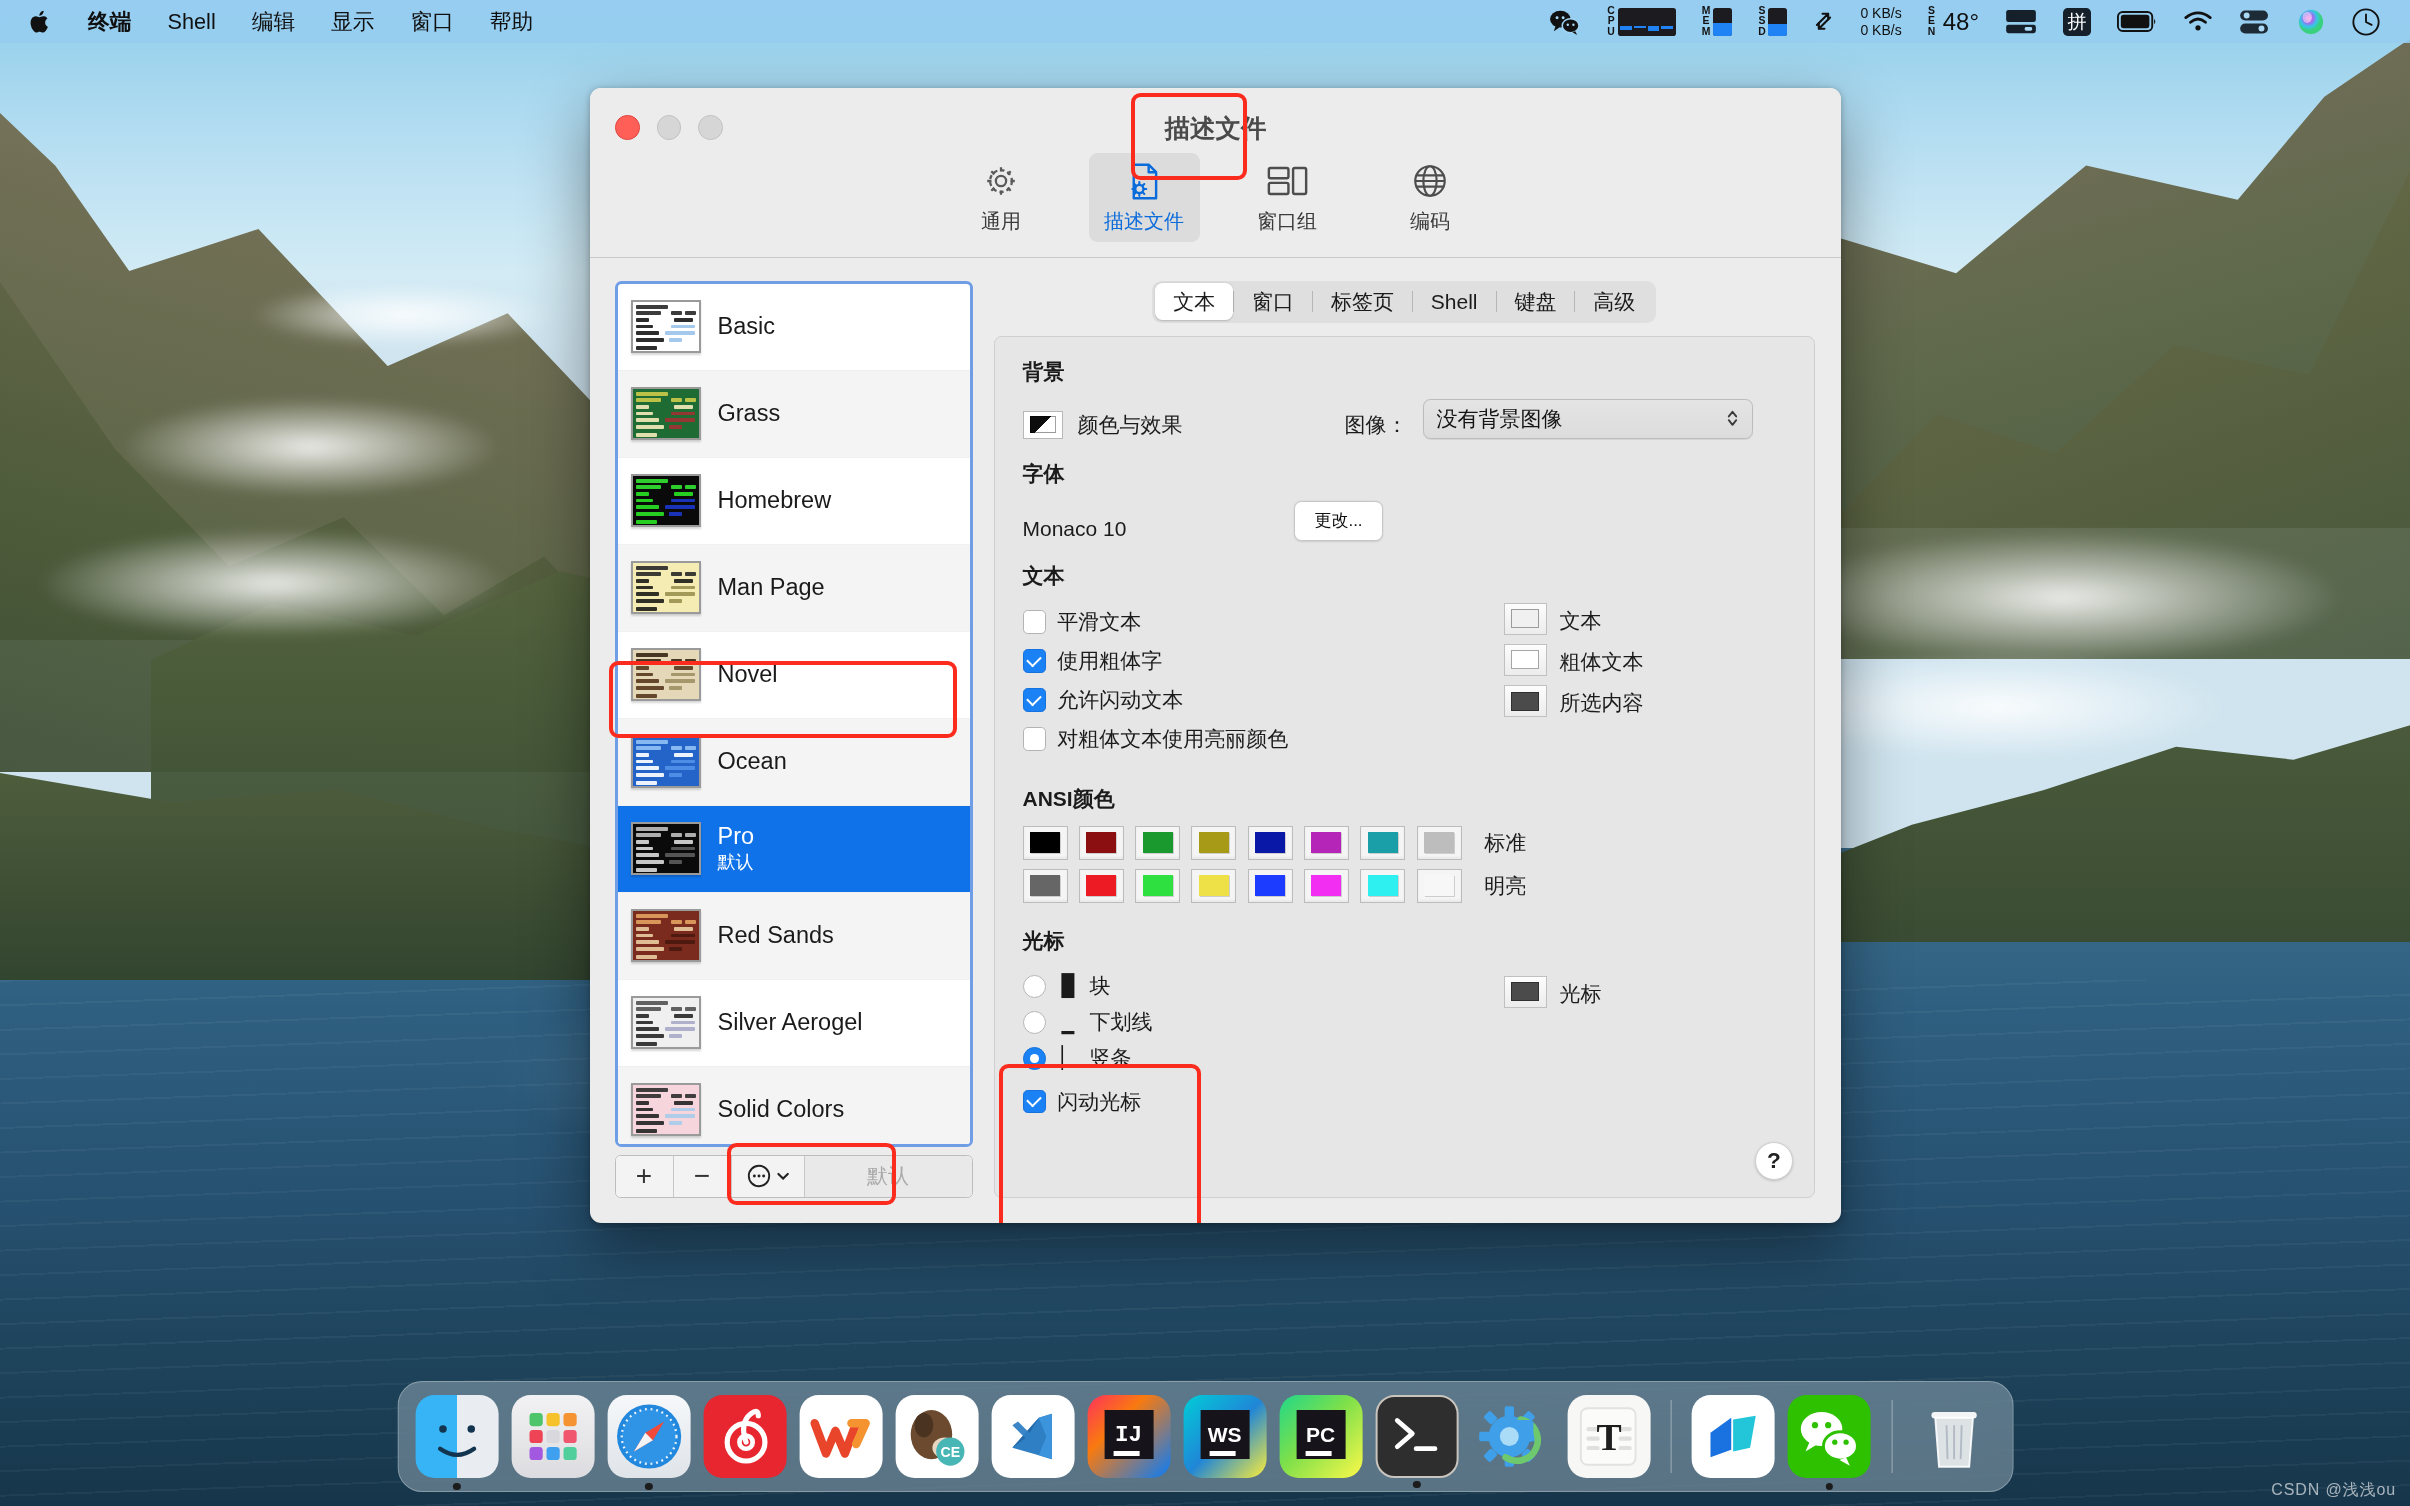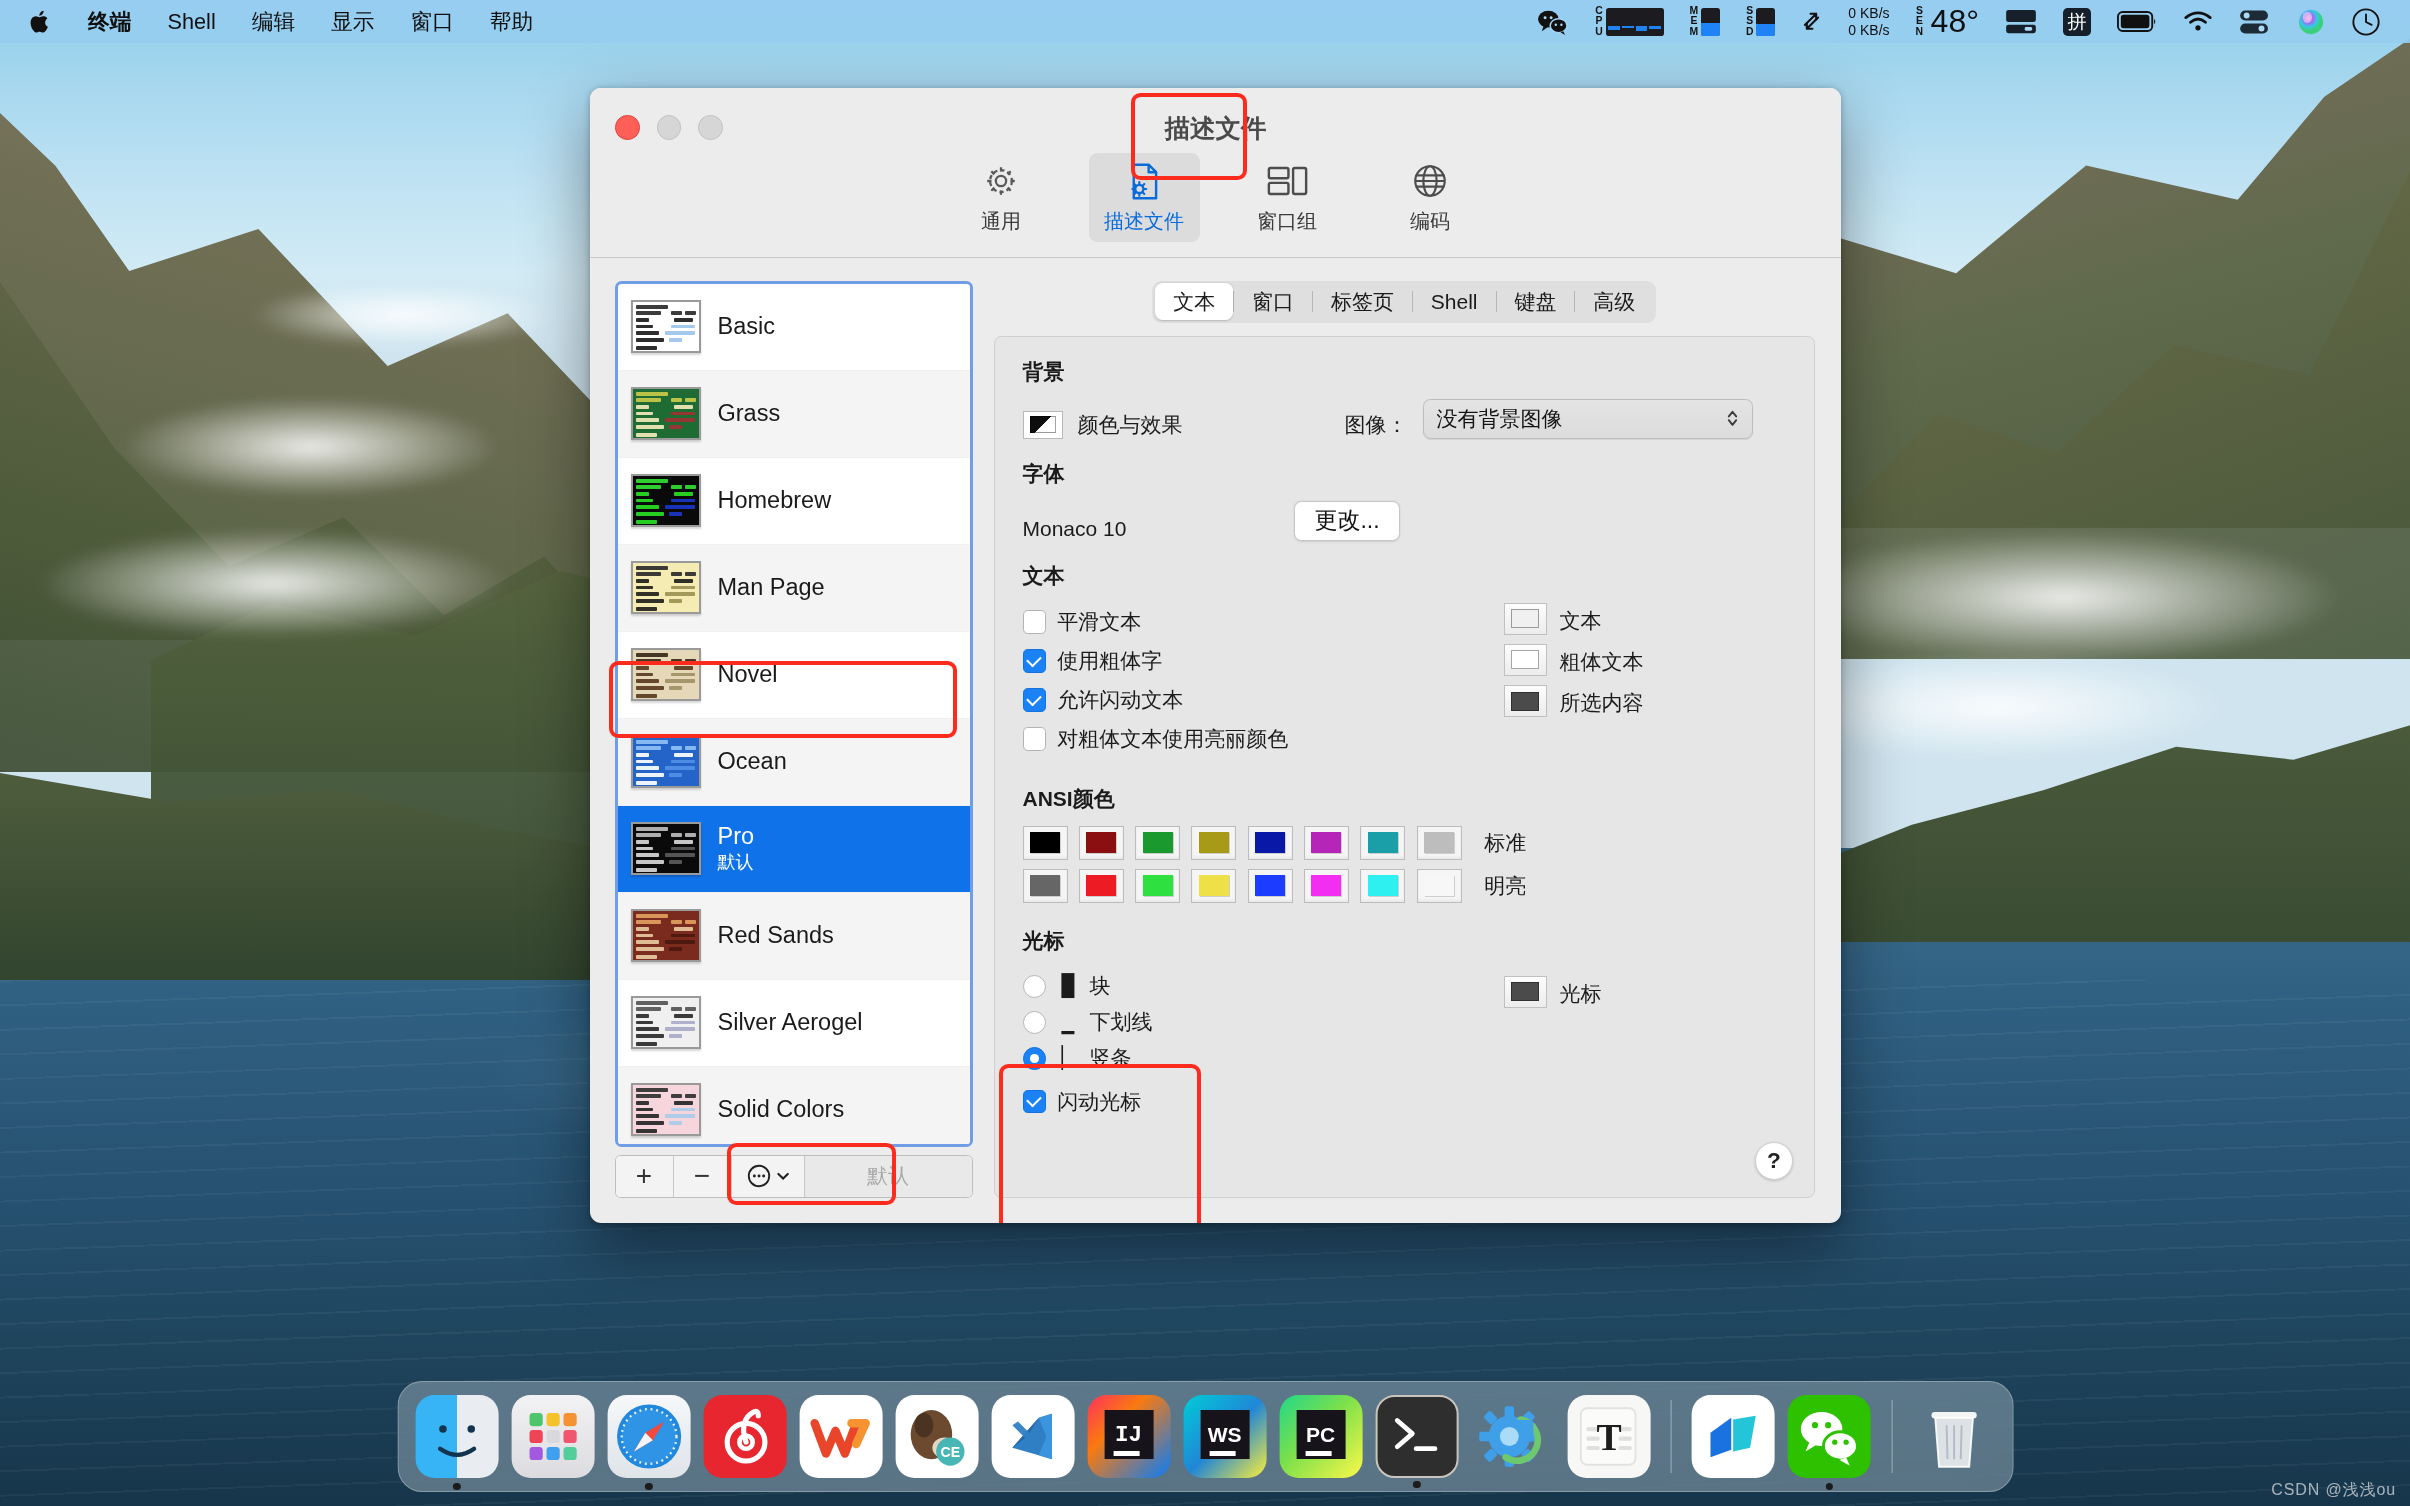--- a/index.html
+++ b/index.html
@@ -96,21 +96,21 @@
   .mb-ricon { padding:0 13px; display:flex; align-items:center; height:43px; }
 
   .cpu-widget { display:flex; align-items:center; gap:2.8px; }
   .vlabel { font-size:10.4px; font-weight:bold; line-height:1.0; letter-spacing:0; text-align:center; color:#111; }
   .bar-box { width:58px; height:28px; background:#1c1c20; border-radius:2.8px; position:relative; }
   .bar-box .bars { position:absolute; bottom:2.8px; left:2.8px; right:2.8px; display:flex; gap:1.9px; height:6.6px; }
   .bar-box .bars i { flex:1; background:#1f83f5; display:block; }
   .mini-box { width:19px; height:28px; background:#1c1c20; border-radius:2.8px; position:relative; overflow:hidden; }
   .mini-box i { position:absolute; left:0; right:0; bottom:0; height:12.2px; background:#1f83f5; display:block; }
   .netspeed { font-size:14px; line-height:1.18; text-align:right; font-weight:500; }
-  .temp { font-size:32px; }
+  .temp { font-size:24px; }
 
   
   #prefs-window {
     position:absolute; left:590px; top:88px; width:1251px; height:1135px;
     background:#ececec;
     border-radius:11.3px;
     box-shadow:0 26px 66px rgba(0,0,0,.42), 0 1.9px 7.5px rgba(0,0,0,.28);
     overflow:hidden;
     z-index:40;
   }
@@ -223,21 +223,21 @@
     height:40px; min-width:311px; background:linear-gradient(180deg,#e4e4e4,#dcdcdc);
     border:0.9px solid #bcbcbc; border-radius:7.5px;
     display:flex; align-items:center; padding:0 13px;
     font-size:21px; color:#141414; position:relative;
     box-shadow:0 0.9px 0.9px rgba(0,0,0,.08);
   }
   .chev { margin-left:auto; display:flex; flex-direction:column; gap:1.9px; line-height:.5; font-size:14px; color:#444; }
 
   .btn-white {
     height:40px; padding:0 19px; background:#fff; border:0.9px solid #c6c6c6;
-    border-radius:7.5px; font-size:23px; color:#111; display:inline-flex;
+    border-radius:7.5px; font-size:17px; color:#111; display:inline-flex;
     align-items:center; box-shadow:0 0.9px 1.9px rgba(0,0,0,.12); cursor:default;
   }
 
   .cb {
     width:23.5px; height:23.5px; border-radius:4.7px; border:0.9px solid #b3b3b3;
     background:#fff; flex:none; display:flex; align-items:center; justify-content:center;
   }
   .cb.on { background:#1a82f5; border-color:#1471dd; }
   .cb.on::after { content:""; width:11.3px; height:6.6px; border-left:2.8px solid #fff; border-bottom:2.8px solid #fff; transform:rotate(-45deg) translate(0.9px,-1.9px); }
   .cb-row { display:flex; align-items:center; gap:11.3px; height:39px; }

